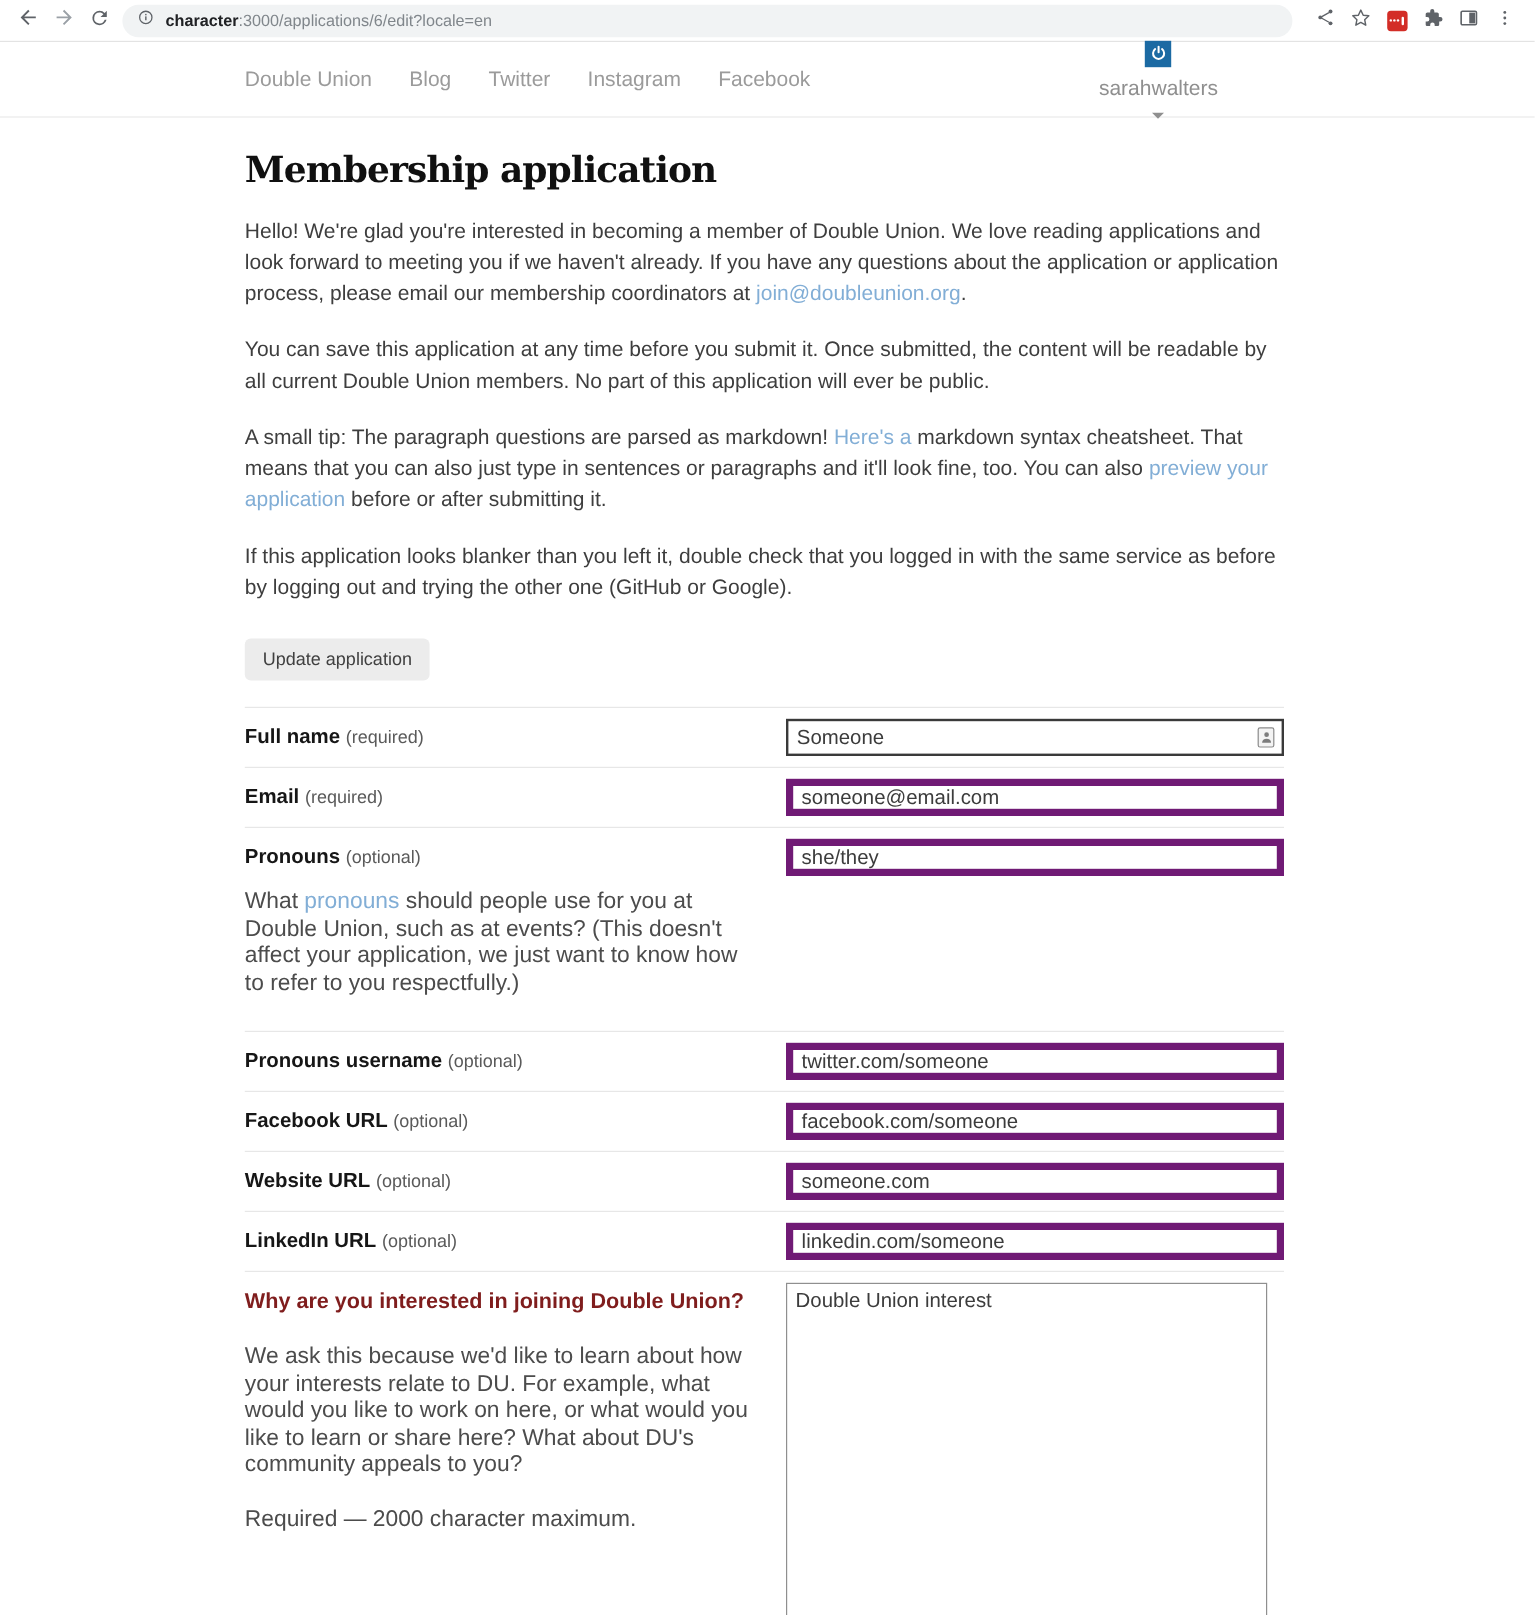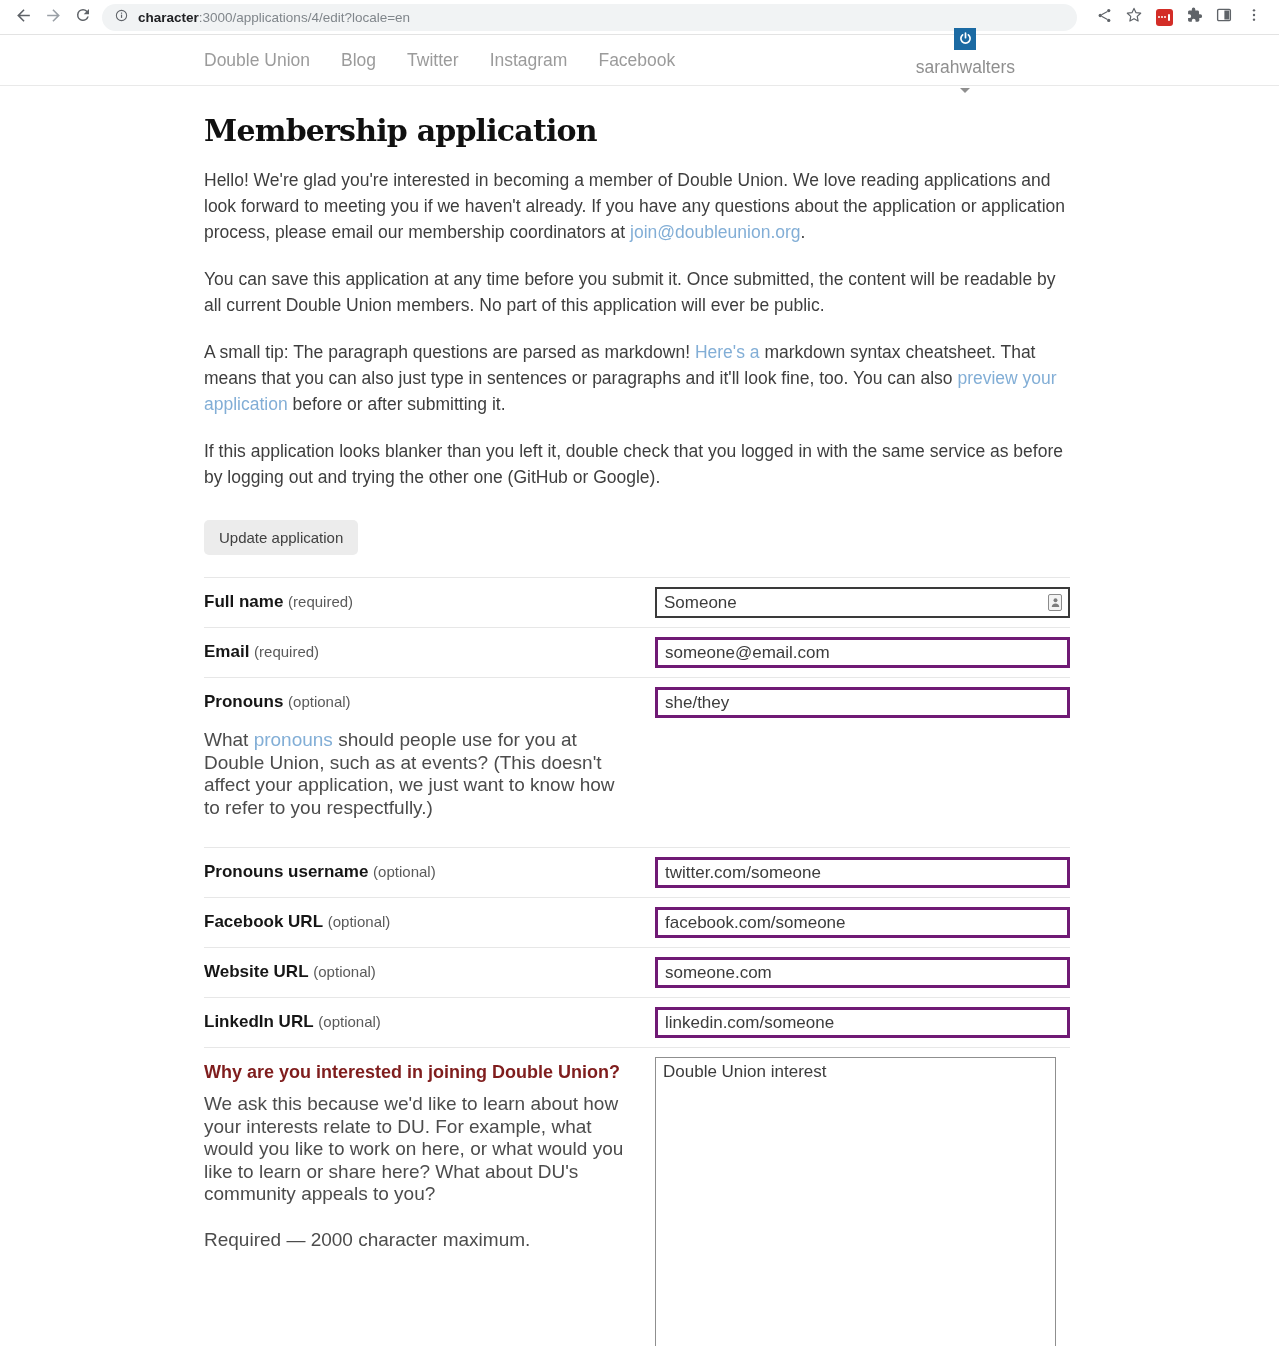--- a/index.html
+++ b/index.html
@@ -28,21 +28,21 @@
   .omnibox .url { font-size:13.5px; color:#80868b; margin-left:9px; white-space:nowrap; overflow:hidden; }
   .omnibox .url b { color:#202124; font-weight:700; }
   .ext-lastpass {
     width:17px; height:17px; background:#d32d27; border-radius:3px;
     display:flex; align-items:center; justify-content:center; gap:1px;
   }
   .ext-lastpass i { width:2px; height:2px; background:#fff; border-radius:50%; display:block; }
   .ext-lastpass .bar { width:2px; height:7px; background:#fff; border-radius:1px; display:block; margin-left:1px; }
   
   .site-nav {
-    height:52px; background:#ffffff;
+    height:64px; background:#ffffff;
     border-top:1px solid #e3e3e3; border-bottom:1px solid #e9e9e9;
     display:flex; align-items:center;text-align:center;
   }
   .site-nav-inner {
     width:866px; margin-left:204px;
     display:flex; align-items:center;
   }
   .nav-links { display:flex; align-items:center; gap:31px; }
   .nav-link { font-size:17.5px; color:#9b9b9b; text-decoration:none; cursor:pointer; white-space:nowrap; }
   .nav-user { margin-left:auto; margin-right:55px; display:flex; align-items:center; gap:7px; cursor:pointer;flex-direction:column; }
@@ -72,35 +72,35 @@
     cursor:pointer;
   }
   
   .form-row { display:flex; border-top:1px solid #e7e7e7; padding:9px 0; }
   .cell-label { flex:1; padding-right:20px; }
   .cell-input { width:415px; flex:0 0 auto; }
   .field-label { font-size:17px; color:#161616; padding-top:5px; }
   .field-label .lbl { font-weight:700; }
   .field-label .qual { font-weight:400; font-size:15px; color:#5a5a5a; }
   input.text {
-    width:100%; height:31px; border:3px solid #701a75; border-radius:0;
+    width:100%; height:31px; border:6px solid #701a75; border-radius:0;
     padding:2px 7px; font-family:inherit; font-size:17px; color:#3c3c3c;
     background:#fff;
   }
   .input-wrap { position:relative; }
   .input-wrap input.text.focused { border:2px solid #3a3a3a; padding-right:28px; }
   .autofill-icon {
     position:absolute; right:8px; top:7px; width:14px; height:17px;
     border:1px solid #8b8b8b; border-radius:2px; background:#f3f3f3;
     display:flex; align-items:center; justify-content:center;
   }
   .helper { font-size:19px; line-height:22.5px; color:#4c4c4c; margin-top:17px; max-width:445px; }
   .row-pronouns { padding-bottom:28px; }
   .question { font-weight:700; font-size:18px; color:#7f1d1d; margin-top:5px; }
-  .q-helper { margin-top:10px; }
+  .q-helper { margin-top:25px; }
   .q-note { margin-top:23px; }
   textarea.big {
     width:401px; height:560px; border:1px solid #8f8f8f; border-radius:0;
     padding:4px 7px; font-family:inherit; font-size:17px; color:#3c3c3c;
     resize:none; display:block;
   }
 </style>
 </head>
 <body>
 
@@ -127,21 +127,21 @@
     </span>
   </div>
   <div class="omnibox">
     <span>
       <svg width="15" height="15" viewBox="0 0 24 24">
           <circle cx="12" cy="12" r="8.2" fill="none" stroke="#5f6368" stroke-width="1.7"></circle>
           <rect x="11.1" y="10.6" width="1.9" height="5.2" fill="#5f6368"></rect>
           <rect x="11.1" y="7.3" width="1.9" height="1.9" fill="#5f6368"></rect>
         </svg>
     </span>
-    <span class="url"><b>character</b><span>:3000/applications/4/edit?locale=en</span></span>
+    <span class="url"><b>character</b><span>:3000/applications/6/edit?locale=en</span></span>
   </div>
   <div class="chrome-btn">
     <span>
       <svg width="17" height="17" viewBox="0 0 24 24" fill="#5f6368">
           <circle cx="18" cy="5" r="2.3"></circle>
           <circle cx="6" cy="12" r="2.3"></circle>
           <circle cx="18" cy="19" r="2.3"></circle>
           <path d="M7.8 11l8.4-4.7M7.8 13l8.4 4.7" stroke="#5f6368" stroke-width="1.6" fill="none"></path>
         </svg>
     </span>

